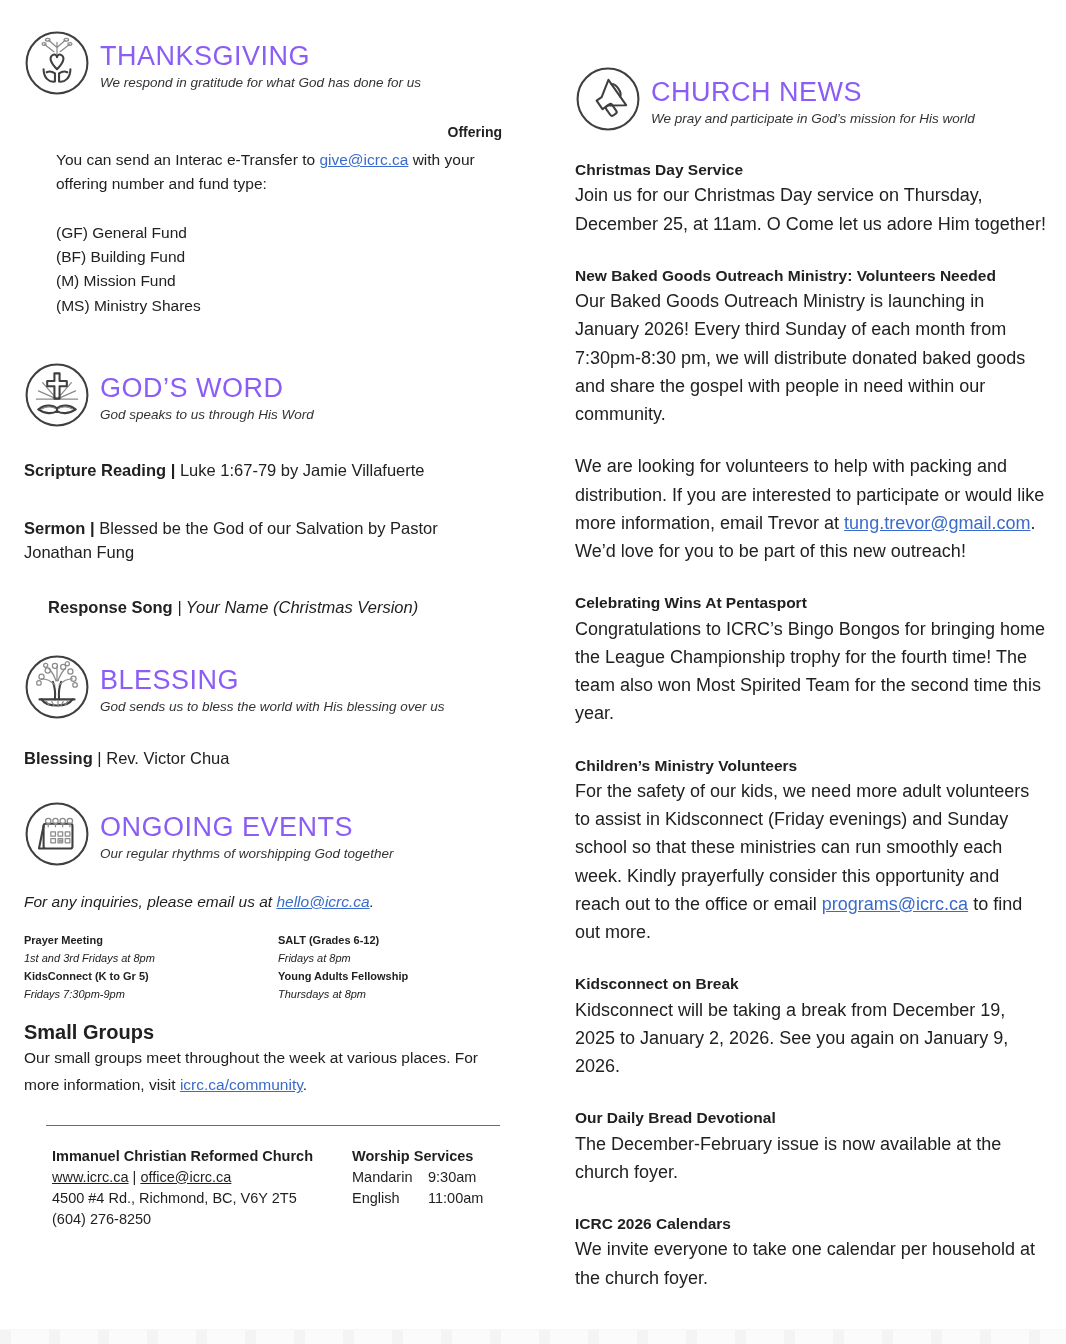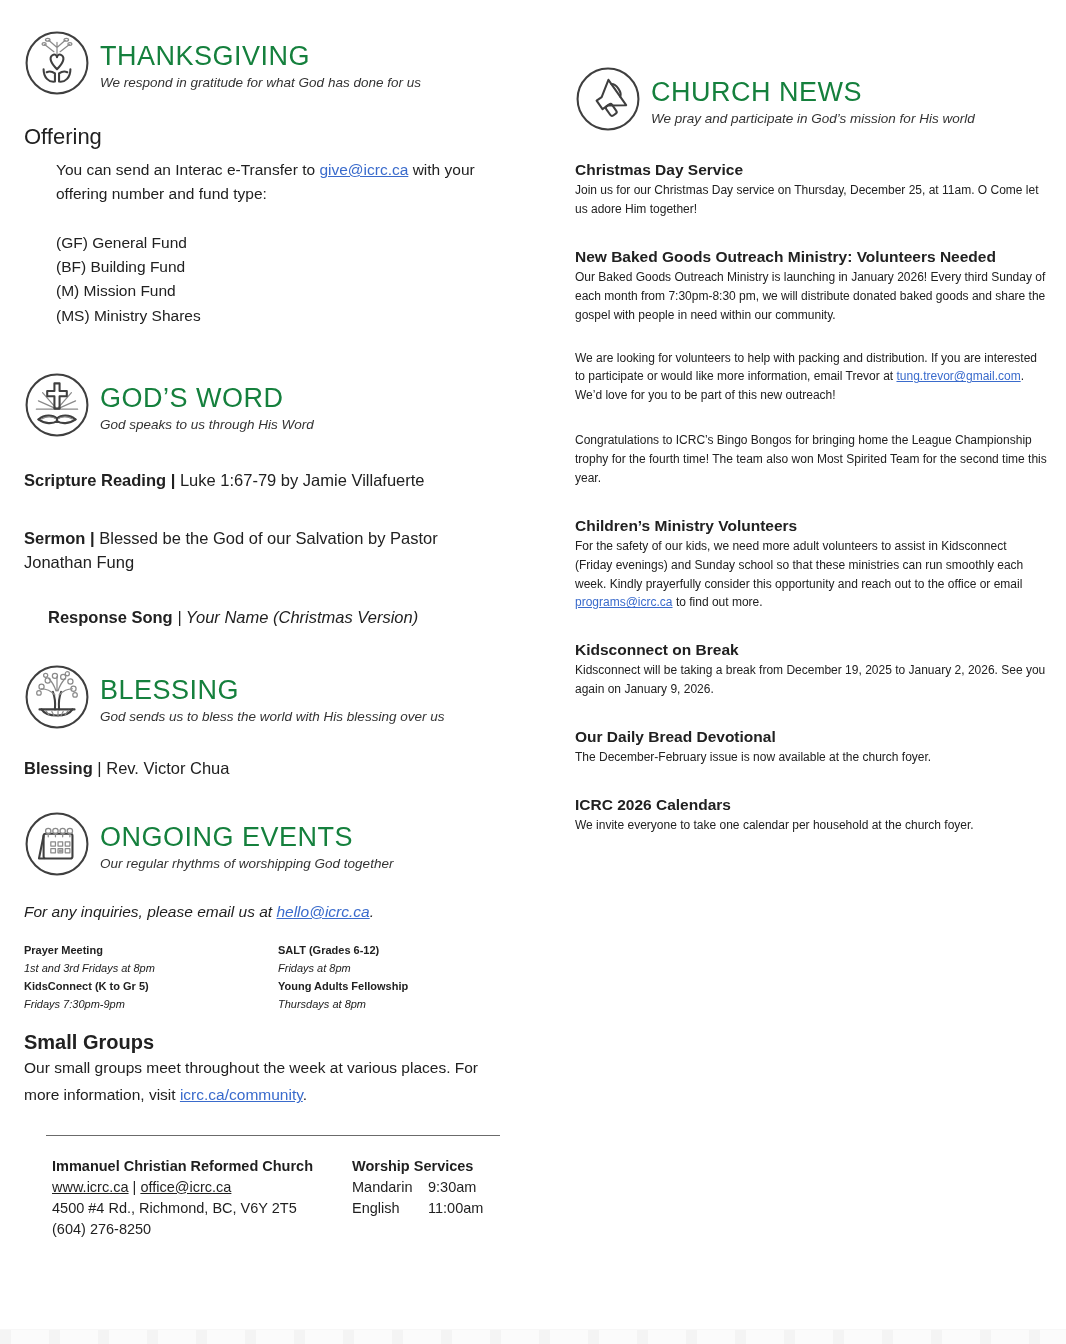--- a/index.html
+++ b/index.html
@@ -11,30 +11,30 @@
     position:relative;
     overflow:hidden;
   }
   .col-left { position:absolute; left:24px; top:30px; width:478px; }
   .col-right{ position:absolute; left:575px; top:66px; width:472px; }
 
   
   .sec-header { display:flex; align-items:center; gap:10px; }
   .sec-icon { width:66px; height:66px; flex:0 0 66px; }
   .sec-head-text { padding-top:6px; }
-  .sec-title { font-size:27px; font-weight:400; letter-spacing:0.5px; color:#15803d; line-height:1.1; }
+  .sec-title { font-size:27px; font-weight:400; letter-spacing:0.5px; color:#8b5cf6; line-height:1.1; }
   .sec-sub { font-size:13.5px; font-style:italic; color:#333; margin-top:3px; }
 
   .body-txt { font-size:15.5px; line-height:1.57; color:#212121; }
   .bold { font-weight:700; }
   .indent { margin-left:32px; }
   a.link { color:#3a6bcc; text-decoration:underline; cursor:pointer; }
   a.dark-link { color:#1f1f1f; text-decoration:underline; cursor:pointer; }
 
-  .offering-head { font-size:22px; font-weight:400; margin-top:28px; }
+  .offering-head { font-size:14px; font-weight:700; margin-top:28px;text-align:right; }
   .offering-intro { margin-top:8px; }
   .funds { margin-top:24px; }
   .totals { margin-top:24px; }
 
   .svc-line { font-size:16.5px; line-height:1.5; }
   .svc-label { font-weight:700; }
   .italic { font-style:italic; }
 
   .events-inquiry { font-size:15.5px; margin-top:26px; color:#1f1f1f;font-style:italic; }
   .events-grid { display:grid; grid-template-columns:254px 1fr; margin-top:20px; font-size:11px; line-height:1.65; }
@@ -47,21 +47,21 @@
   .footer { display:flex; margin-top:20px; font-size:14.5px; line-height:1.45; color:#1f1f1f; }
   .footer-left { margin-left:28px; width:272px; }
   .footer-right { margin-left:28px; }
   .footer .bold { font-weight:700; }
   .svc-row .lang { display:inline-block; width:76px; }
 
   
   .news-item { margin-top:26px; }
   .news-item:first-of-type { margin-top:34px; }
   .news-title { font-size:15.5px; font-weight:700; line-height:1.5; }
-  .news-body { font-size:12px; line-height:1.57; }
+  .news-body { font-size:18px; line-height:1.57; }
   .news-body + .news-body { margin-top:24px; }
 
   
   .bottom-strip {
     position:absolute; left:0; bottom:0; width:1066px; height:14px;
     background:
       repeating-linear-gradient(90deg, #f4f4f4 0 11px, #fbfbfb 11px 49px);
     border-top:1px solid #f7f7f7;
   }
 
@@ -264,20 +264,21 @@
 
   <div class="news-item">
     <div class="news-title">New Baked Goods Outreach Ministry: Volunteers Needed</div>
     <div class="news-body">Our Baked Goods Outreach Ministry is launching in January 2026! Every third Sunday of each month from 7:30pm-8:30 pm, we will distribute donated baked goods and share the gospel with people in need within our community.</div>
     <div class="news-body">
       <span>We are looking for volunteers to help with packing and distribution. If you are interested to participate or would like more information, email Trevor at </span><a class="link">tung.trevor@gmail.com</a><span>. We’d love for you to be part of this new outreach!</span>
     </div>
   </div>
 
   <div class="news-item">
+    <div class="news-title">Celebrating Wins At Pentasport</div>
     <div class="news-body">Congratulations to ICRC’s Bingo Bongos for bringing home the League Championship trophy for the fourth time! The team also won Most Spirited Team for the second time this year.</div>
   </div>
 
   <div class="news-item">
     <div class="news-title">Children’s Ministry Volunteers</div>
     <div class="news-body">
       <span>For the safety of our kids, we need more adult volunteers to assist in Kidsconnect (Friday evenings) and Sunday school so that these ministries can run smoothly each week. Kindly prayerfully consider this opportunity and reach out to the office or email </span><a class="link">programs@icrc.ca</a><span> to find out more.</span>
     </div>
   </div>
 

